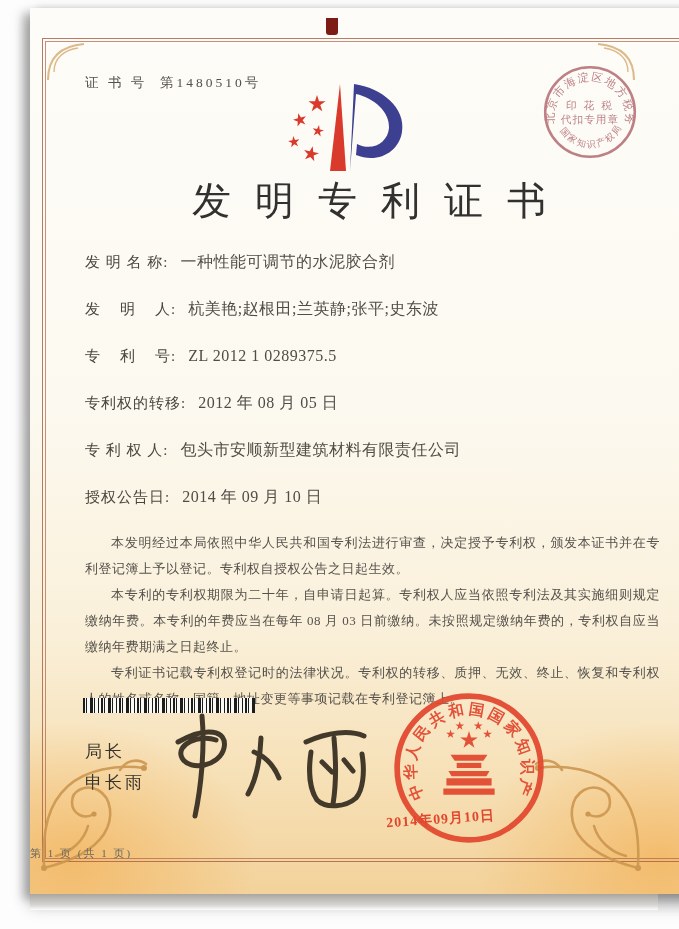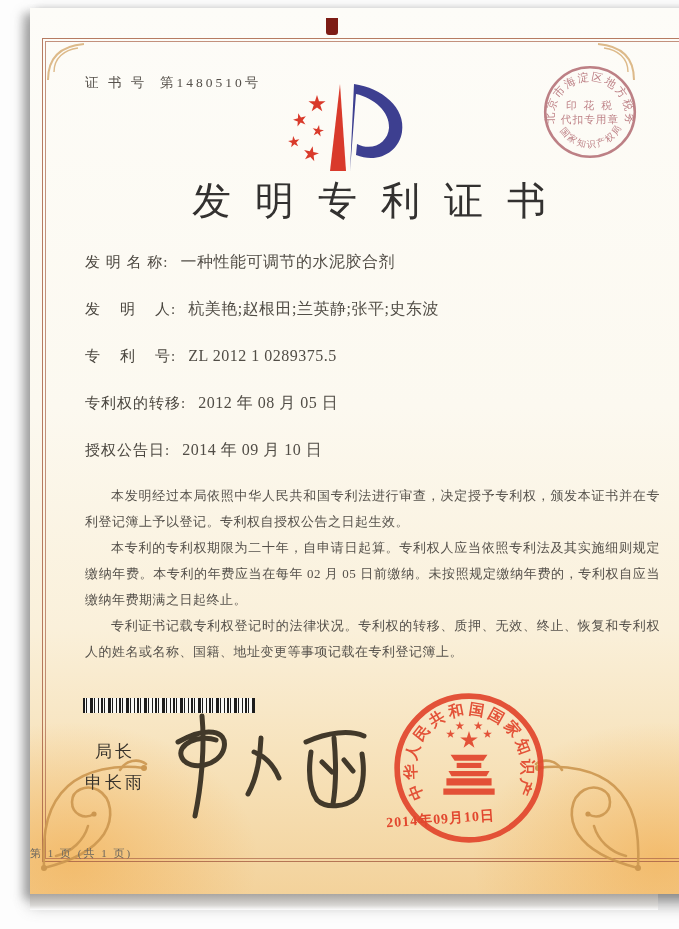--- a/index.html
+++ b/index.html
@@ -35,21 +35,21 @@
     text-align:justify;text-indent:2em;letter-spacing:.5px;
   }
   .barcode{
     position:absolute;left:53px;top:690px;width:172px;height:15px;
     background:repeating-linear-gradient(90deg,
       #1c1c1c 0 2px,#f8f8f5 2px 3px,#1c1c1c 3px 4px,#f8f8f5 4px 7px,
       #1c1c1c 7px 10px,#f8f8f5 10px 11px,#1c1c1c 11px 12px,#f8f8f5 12px 15px,
       #1c1c1c 15px 16px,#f8f8f5 16px 18px);
   }
   .director{position:absolute;left:55px;top:728px;font-family:"Liberation Sans","DejaVu Sans",sans-serif;color:#39342c;}
-  .director div{font-size:17px;letter-spacing:3px;line-height:31px;text-align:center;}
+  .director div{font-size:17px;letter-spacing:3px;line-height:31px;}
   .signature{position:absolute;left:118px;top:700px;width:235px;height:118px;}
   .seal{position:absolute;left:362px;top:683px;width:154px;height:154px;opacity:.93;}
   .seal-date{
     position:absolute;left:356px;top:800px;width:180px;text-align:left;
     color:#e2472e;font-size:14px;font-weight:bold;letter-spacing:1px;
     transform:rotate(-4deg);font-family:"Liberation Serif",serif;
   }
   .footer{position:absolute;left:0;right:0;top:838px;text-align:left;font-size:11px;color:#6b675f;letter-spacing:2px;}
   .tax-stamp{position:absolute;left:512px;top:56px;width:96px;height:96px;opacity:.85;}
   .flourish{position:absolute;width:112px;height:138px;}
@@ -153,27 +153,31 @@
     </div>
     <div class="field">
       <span class="lab">专    利    号:</span>
       <span class="val">ZL 2012 1 0289375.5</span>
     </div>
     <div class="field">
       <span class="lab">专利权的转移:</span>
       <span class="val">2012 年 08 月 05 日</span>
     </div>
     <div class="field">
+      <span class="lab">专 利 权 人:</span>
+      <span class="val">包头市安顺新型建筑材料有限责任公司</span>
+    </div>
+    <div class="field">
       <span class="lab">授权公告日:</span>
       <span class="val">2014 年 09 月 10 日</span>
     </div>
 
     <div class="paras">
       <p>本发明经过本局依照中华人民共和国专利法进行审查，决定授予专利权，颁发本证书并在专利登记簿上予以登记。专利权自授权公告之日起生效。</p>
-      <p>本专利的专利权期限为二十年，自申请日起算。专利权人应当依照专利法及其实施细则规定缴纳年费。本专利的年费应当在每年 02 月 05 日前缴纳。未按照规定缴纳年费的，专利权自应当缴纳年费期满之日起终止。</p>
+      <p>本专利的专利权期限为二十年，自申请日起算。专利权人应当依照专利法及其实施细则规定缴纳年费。本专利的年费应当在每年 08 月 03 日前缴纳。未按照规定缴纳年费的，专利权自应当缴纳年费期满之日起终止。</p>
       <p>专利证书记载专利权登记时的法律状况。专利权的转移、质押、无效、终止、恢复和专利权人的姓名或名称、国籍、地址变更等事项记载在专利登记簿上。</p>
     </div>
   </div>
 
   <div class="barcode"></div>
 
   <div class="director">
     <div>局长</div>
     <div>申长雨</div>
   </div>

